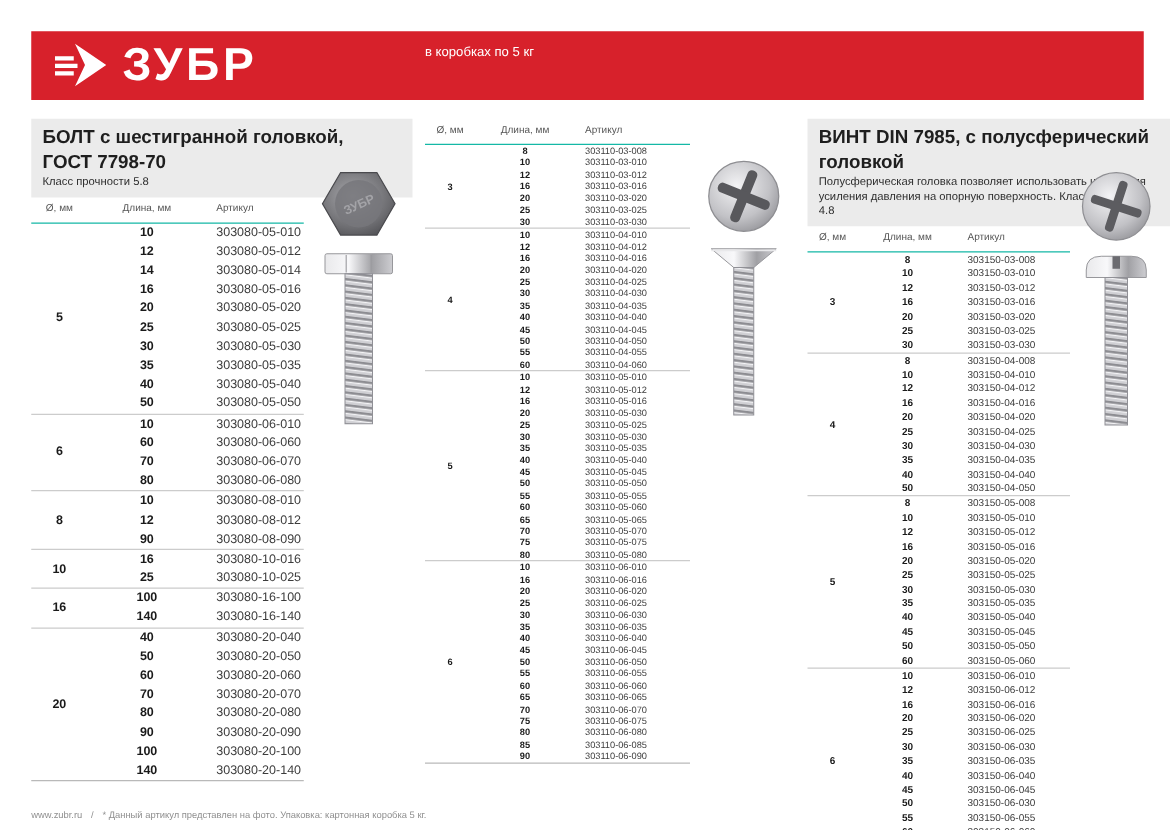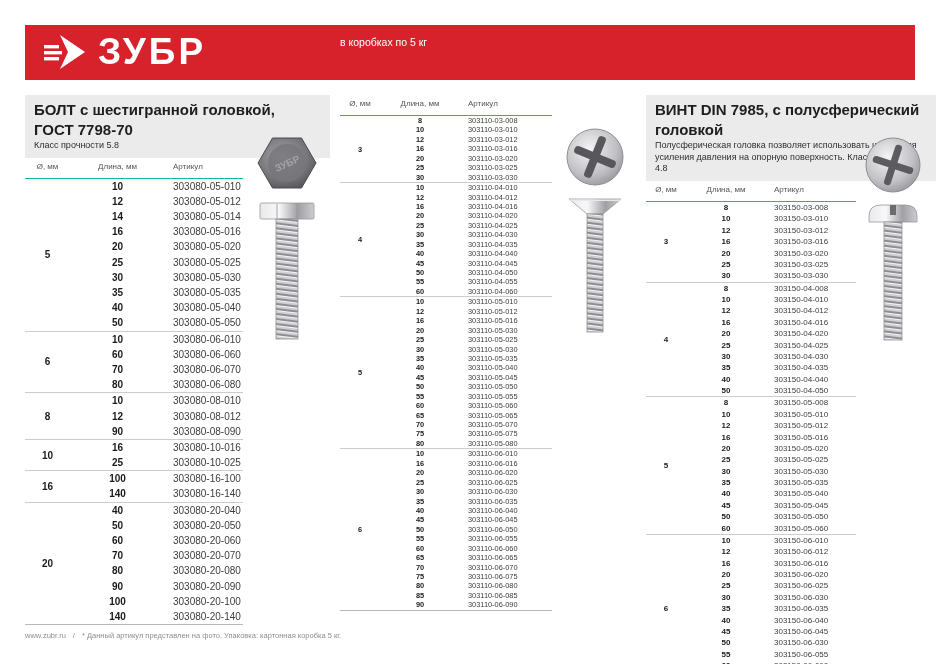--- a/index.html
+++ b/index.html
@@ -45,21 +45,21 @@
   .trow{display:flex;height:var(--rh);line-height:var(--rh);font-size:var(--fs);}
   .len{width:var(--lw);text-align:center;font-weight:bold;color:#1a1a1a;}
   .art{flex:1;padding-left:8px;color:#3c3c3c;}
   
   .photo{position:absolute;right:2px;}
   #col1 .photo{top:38px;}
   #col2 .photo{top:32px;}
   #col3 .photo{top:40px;}
   
   .footer{
-    position:absolute;left:25px;top:631px;font-size:7.5px;color:#8f8f8f;
+    position:absolute;left:25px;top:647px;font-size:7.5px;color:#8f8f8f;
     display:flex;align-items:center;
   }
   .footer .sep{margin:0 7px;}
   .defs-holder{position:absolute;width:0;height:0;overflow:hidden;}
 </style>
 </head>
 <body>
 
 <svg class="defs-holder" aria-hidden="true">
   <defs>

